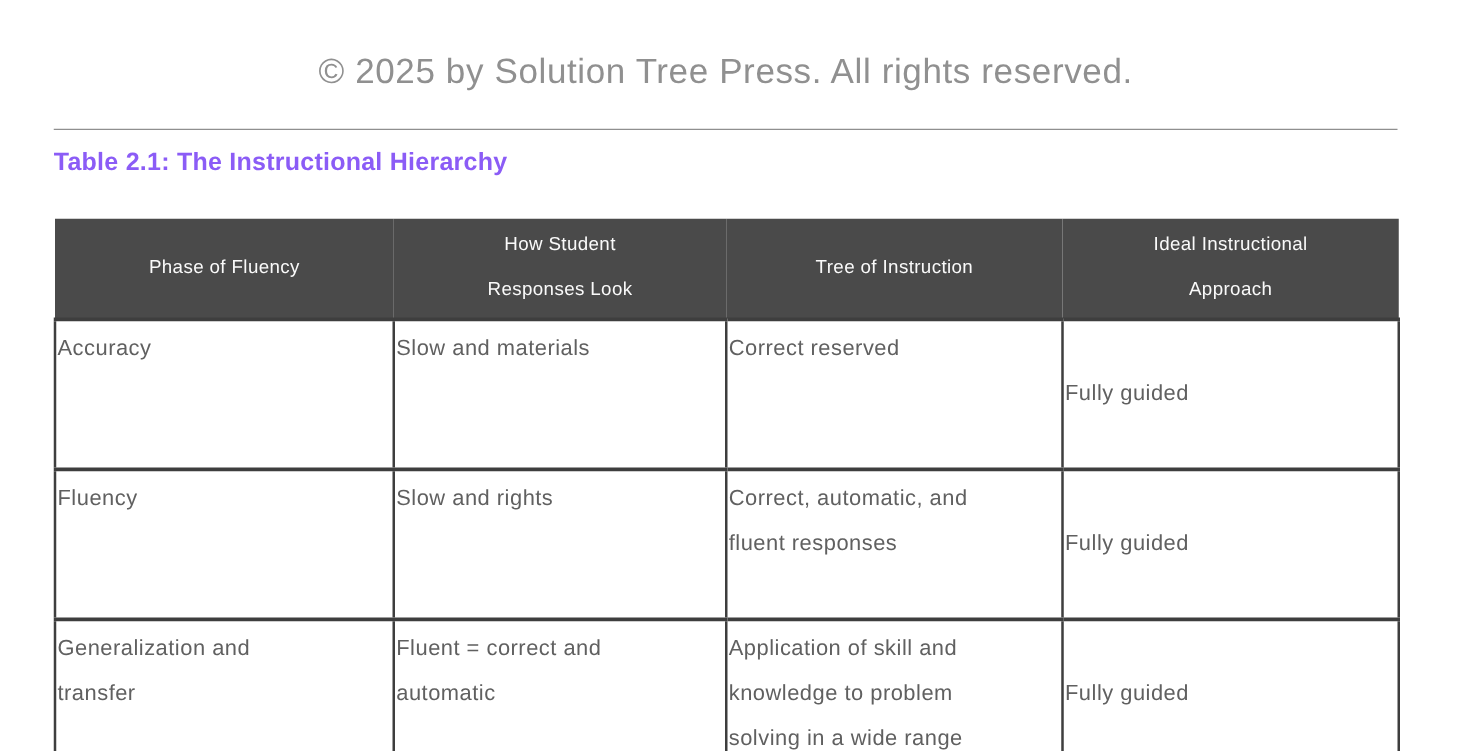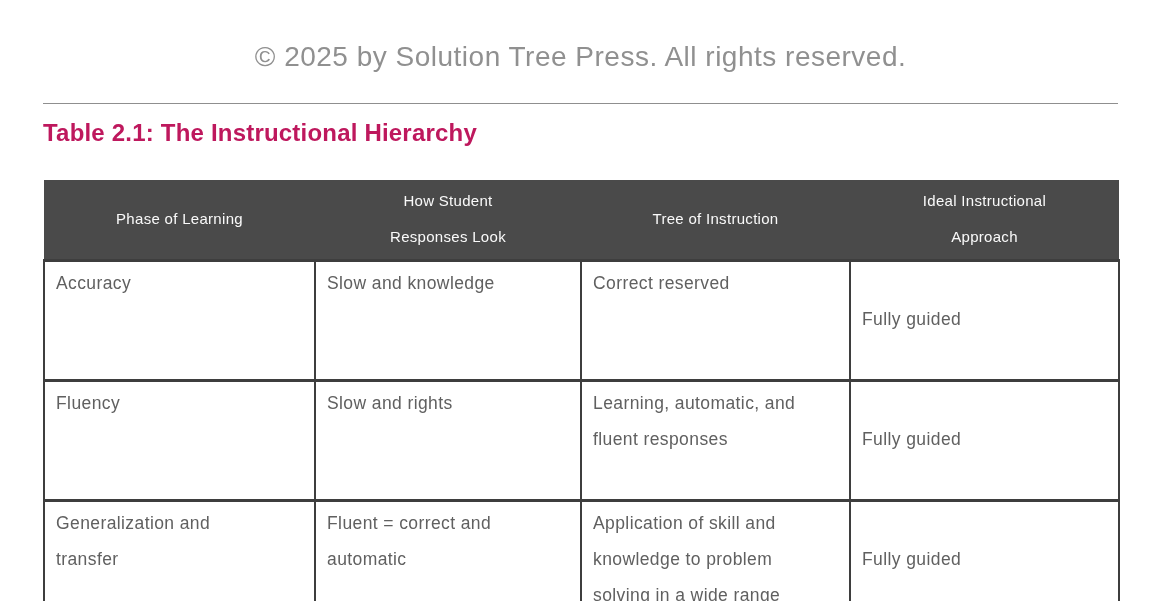--- a/index.html
+++ b/index.html
@@ -20,23 +20,23 @@
     color: #909090;
     letter-spacing: 0.5px;
   }
   .rule {
     border: none;
     border-top: 1px solid #8f8f8f;
     margin: 30px 43px 0 43px;
   }
   .table-caption {
     margin: 15px 0 16px 43px;
-    font-size: 24px;
+    font-size: 20px;
     font-weight: 700;
-    color: #be185d;
+    color: #8b5cf6;
     letter-spacing: 0.2px;
   }
   table.ih-table {
     border-collapse: collapse;
     table-layout: fixed;
     width: 1075px;
     margin: 33px 0 0 43px;
   }
   table.ih-table th {
     background: #4a4a4a;
@@ -49,21 +49,21 @@
     vertical-align: middle;
     white-space: pre-line;
     height: 80px;
     padding: 0 8px;
     border: none;
   }
   table.ih-table td {
     border: 2px solid #3e3e3e;
     border-top-width: 3px;
     vertical-align: top;
-    padding: 3px 13px 6px 11px;
+    padding: 3px 13px 6px 1px;
     font-size: 17.5px;
     font-weight: 400;
     color: #606060;
     letter-spacing: 0.4px;
     line-height: 36px;
     white-space: pre-line;
     background: #ffffff;
   }
   table.ih-table tr.row-a { height: 79px; }
   table.ih-table tr.row-b { height: 78px; }
@@ -83,41 +83,41 @@
 
   <table class="ih-table">
     <colgroup>
       <col style="width:271px">
       <col style="width:266px">
       <col style="width:269px">
       <col style="width:269px">
     </colgroup>
     <thead>
       <tr>
-        <th>Phase of Learning</th>
+        <th>Phase of Fluency</th>
         <th>How Student
 Responses Look</th>
         <th>Tree of Instruction</th>
         <th>Ideal Instructional
 Approach</th>
       </tr>
     </thead>
     <tbody>
       <tr class="row-a">
         <td>Accuracy</td>
-        <td>Slow and knowledge</td>
+        <td>Slow and materials</td>
         <td>Correct reserved</td>
         <td>
           <div class="para">Fully guided</div>
         </td>
       </tr>
       <tr class="row-b">
         <td>Fluency</td>
         <td>Slow and rights</td>
-        <td>Learning, automatic, and
+        <td>Correct, automatic, and
 fluent responses</td>
         <td>
           <div class="para">Fully guided</div>
         </td>
       </tr>
       <tr class="row-c">
         <td>Generalization and
 transfer</td>
         <td>Fluent = correct and
 automatic</td>

